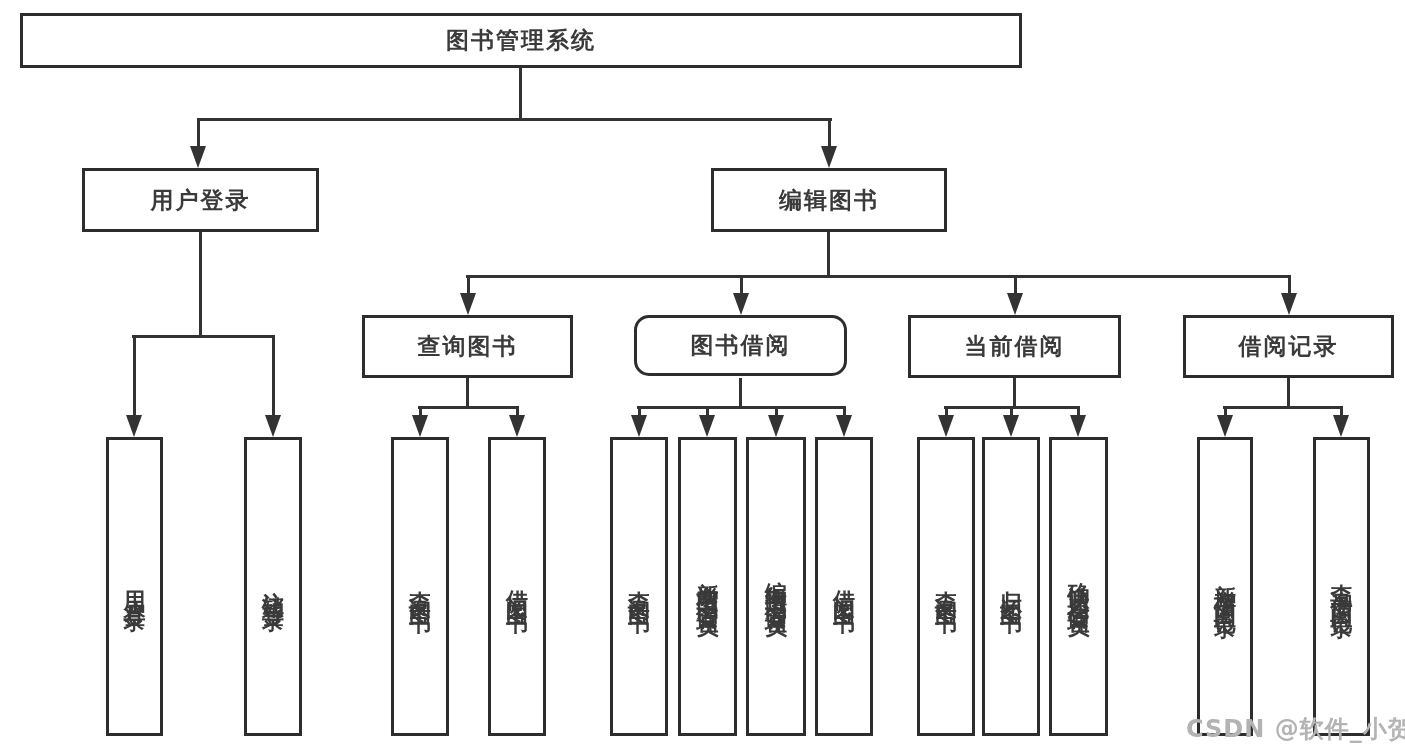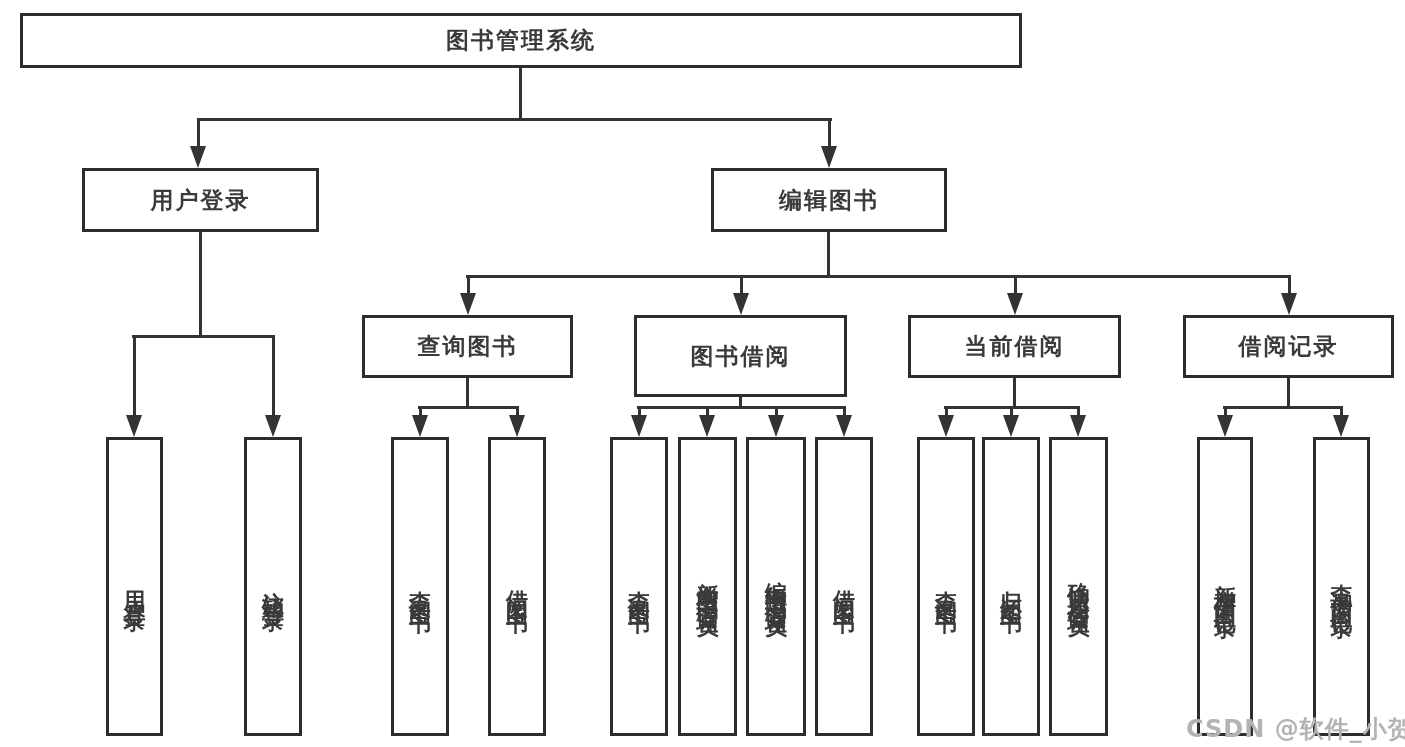--- a/index.html
+++ b/index.html
@@ -62,21 +62,21 @@
 <body>
 
 <div class="stage">
 
   <div class="box h root-box">图书管理系统</div>
 
   <div class="box h" style="left:82px; top:168px; width:237px; height:64px;">用户登录</div>
   <div class="box h" style="left:711px; top:168px; width:236px; height:64px;">编辑图书</div>
 
   <div class="box h" style="left:362px; top:315px; width:211px; height:63px;">查询图书</div>
-  <div class="box h" style="left:634px; top:315px; width:213px; height:82px;">图书借阅</div>
+  <div class="box h" style="left:634px; top:315px; width:213px; height:61px;border-radius:15px;">图书借阅</div>
   <div class="box h" style="left:1183px; top:315px; width:211px; height:63px;">借阅记录</div>
   <div class="box h" style="left:908px; top:315px; width:213px; height:63px;">当前借阅</div>
 
   <div class="box leaf" style="left:106px; width:57px;">用户登录</div>
   <div class="box leaf" style="left:244px; width:58px;">注销登录</div>
 
   <div class="box leaf" style="left:391px; width:58px;">查询图书</div>
   <div class="box leaf" style="left:488px; width:58px;">借阅图书</div>
 
   <div class="box leaf" style="left:610px; width:58px;">查询图书</div>

